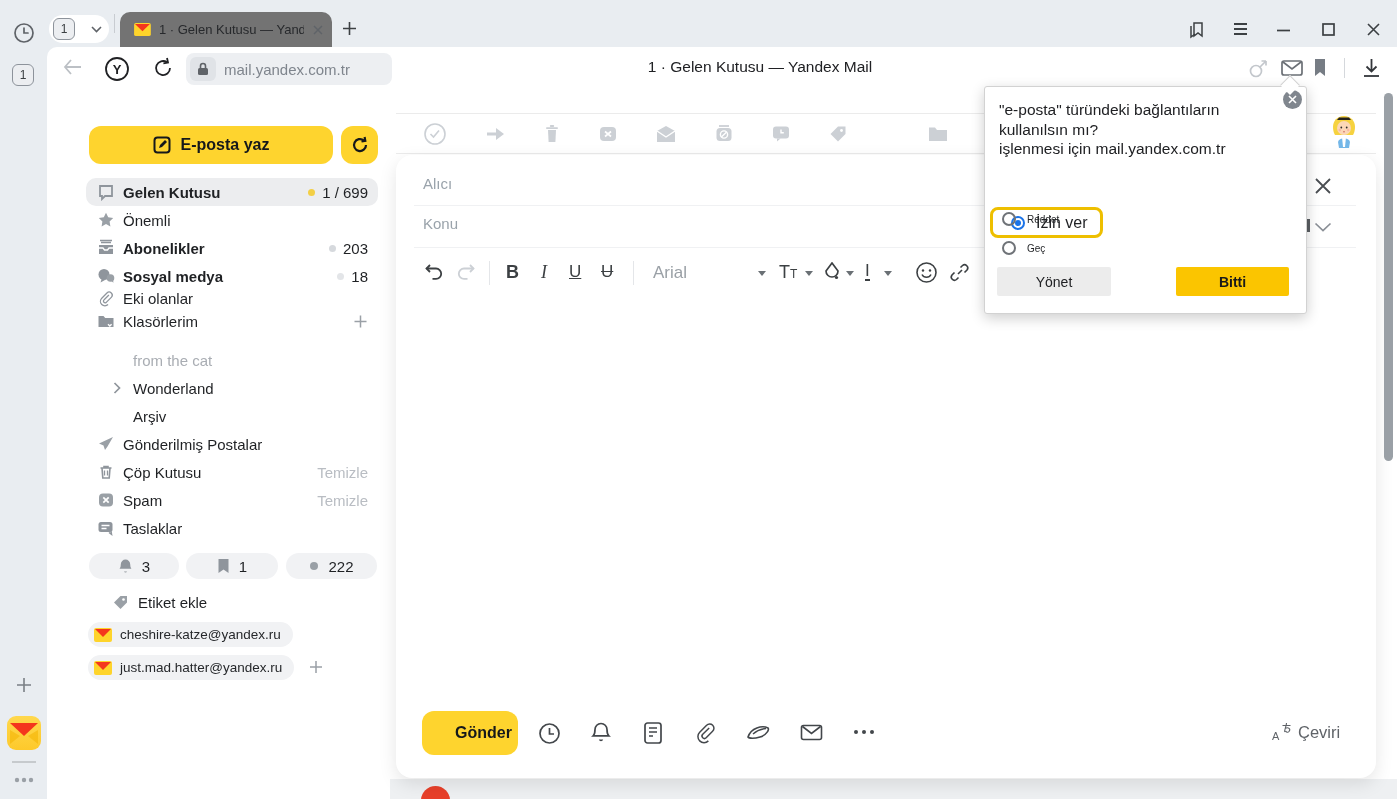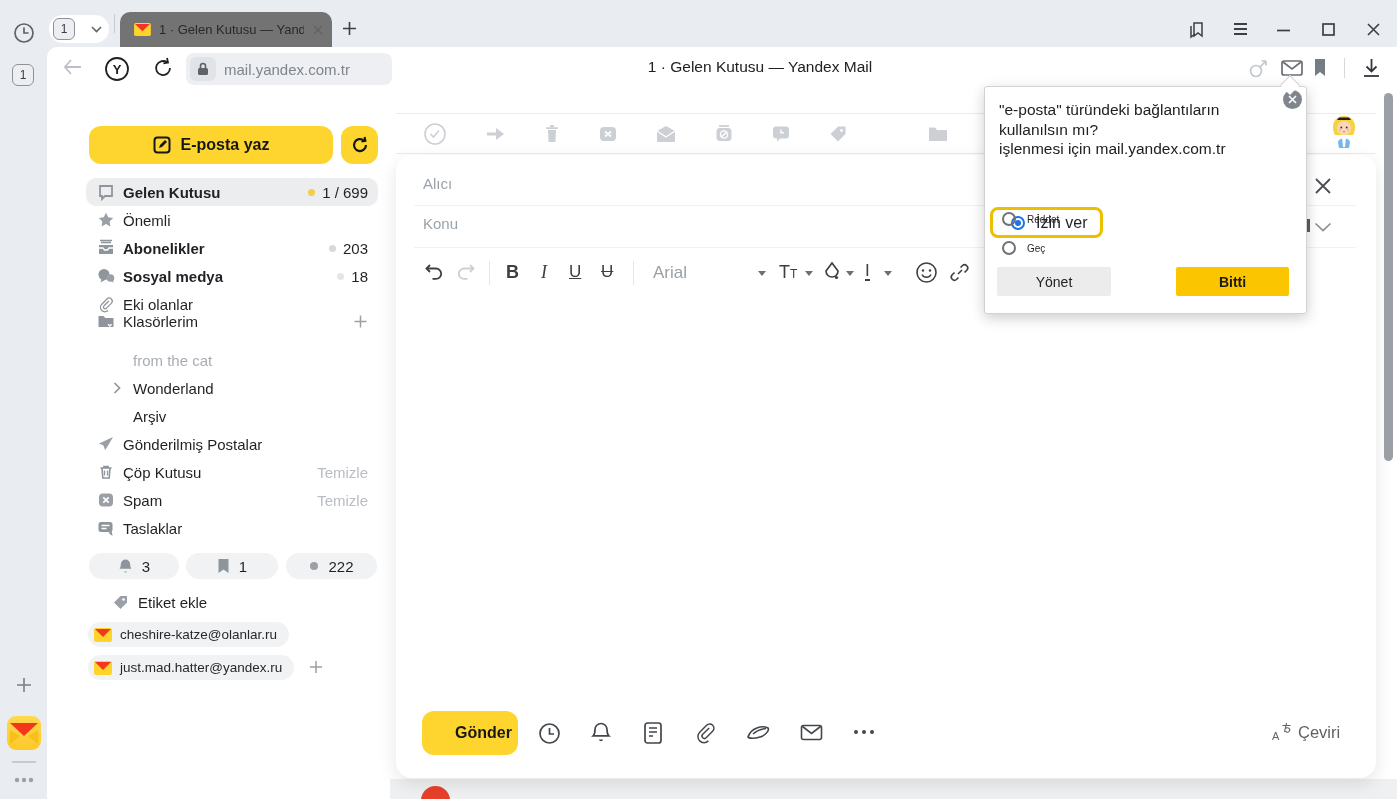--- a/index.html
+++ b/index.html
@@ -276,21 +276,21 @@
         <circle cx="13.5" cy="11" r="3.8" fill="#9aa0a6"></circle>
         <path d="M16.5 15.8l-2.6-2 2-1.4z" fill="#9aa0a6"></path>
       </svg>
     </span>
   <span class="flabel">Sosyal medya</span>
   <span class="badge-wrap">
       <span class="dot" style="background:#e3e5e8;"></span>
       <span>18</span>
     </span>
 </div>
-<div class="abs frow" style="top:290px;">
+<div class="abs frow" style="top:284px;">
   <span class="ficon">
       <svg width="18" height="18" viewBox="0 0 18 18">
         <path d="M12.5 5.5l-5.6 5.6a2 2 0 1 0 2.8 2.8l5.6-5.6a3.6 3.6 0 1 0-5.1-5.1L4.1 9.3a5.2 5.2 0 1 0 7.4 7.4" fill="none" stroke="#8f959c" stroke-width="1.5" transform="scale(.85) translate(1.5,1.5)"></path>
       </svg>
     </span>
   <span class="flabel">Eki olanlar</span>
 </div>
 <div class="abs frow" style="top:307px;">
   <span class="ficon">
       <svg width="18" height="18" viewBox="0 0 18 18">
@@ -384,21 +384,21 @@
       <circle cx="11.5" cy="5.5" r="1.3" fill="#fff"></circle>
     </svg>
   <span>Etiket ekle</span>
 </div>
 
 <div class="abs acct" style="left:88px;top:622px;">
   <svg width="18" height="14" viewBox="0 0 18 14">
       <rect width="18" height="14" rx="2" fill="#fed42b"></rect>
       <polygon points="1,1 17,1 9,9" fill="#f4361d"></polygon>
     </svg>
-  <span>cheshire-katze@olanlar.ru</span>
+  <span>cheshire-katze@yandex.ru</span>
 </div>
 <div class="abs acct" style="left:88px;top:655px;">
   <svg width="18" height="14" viewBox="0 0 18 14">
       <rect width="18" height="14" rx="2" fill="#fed42b"></rect>
       <polygon points="1,1 17,1 9,9" fill="#f4361d"></polygon>
     </svg>
   <span>just.mad.hatter@yandex.ru</span>
 </div>
 <div class="abs" style="left:308px;top:659px;">
   <svg width="16" height="16" viewBox="0 0 16 16">

